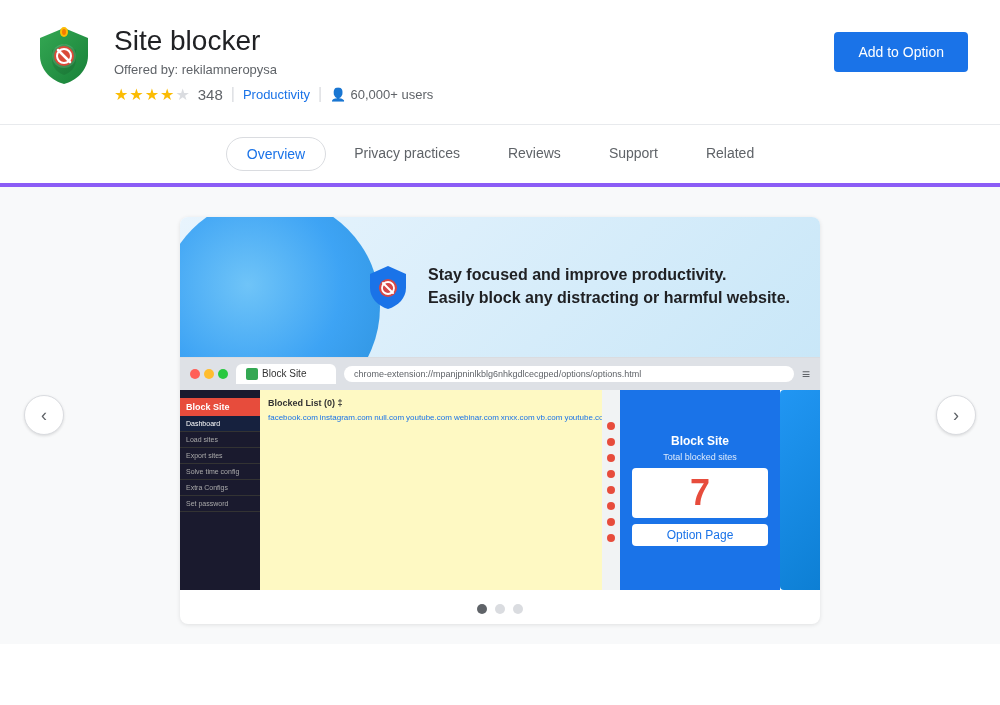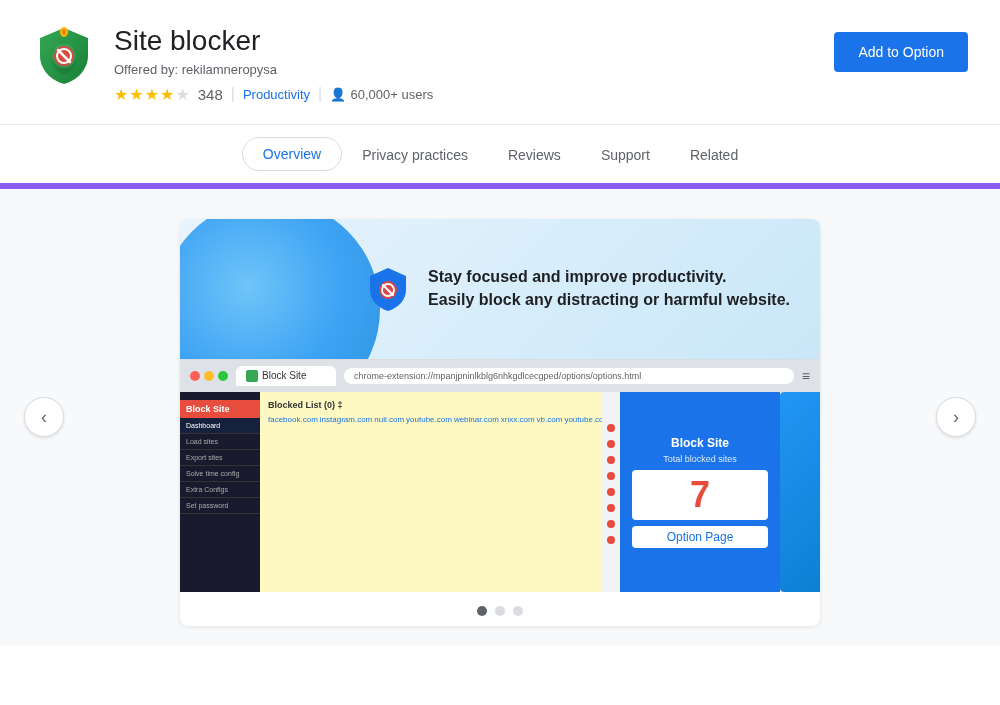--- a/index.html
+++ b/index.html
@@ -99,24 +99,24 @@
     .divider {
       height: 1px;
       background: #e8eaed;
       margin: 0 0 0 0;
     }
 
     
     .nav-tabs {
       display: flex;
       justify-content: center;
-      align-items: flex-end;
-      gap: 0;
+      align-items: flex-start;
+      gap: 8px;
       padding: 12px 0;
-      border-bottom: 6px solid #8b5cf6;
+      border-bottom: 4px solid #8b5cf6;
     }
     .nav-tab {
       padding: 8px 20px;
       font-size: 14px;
       color: #5f6368;
       cursor: pointer;
       border-radius: 20px;
       text-decoration: none;
     }
     .nav-tab.active {

